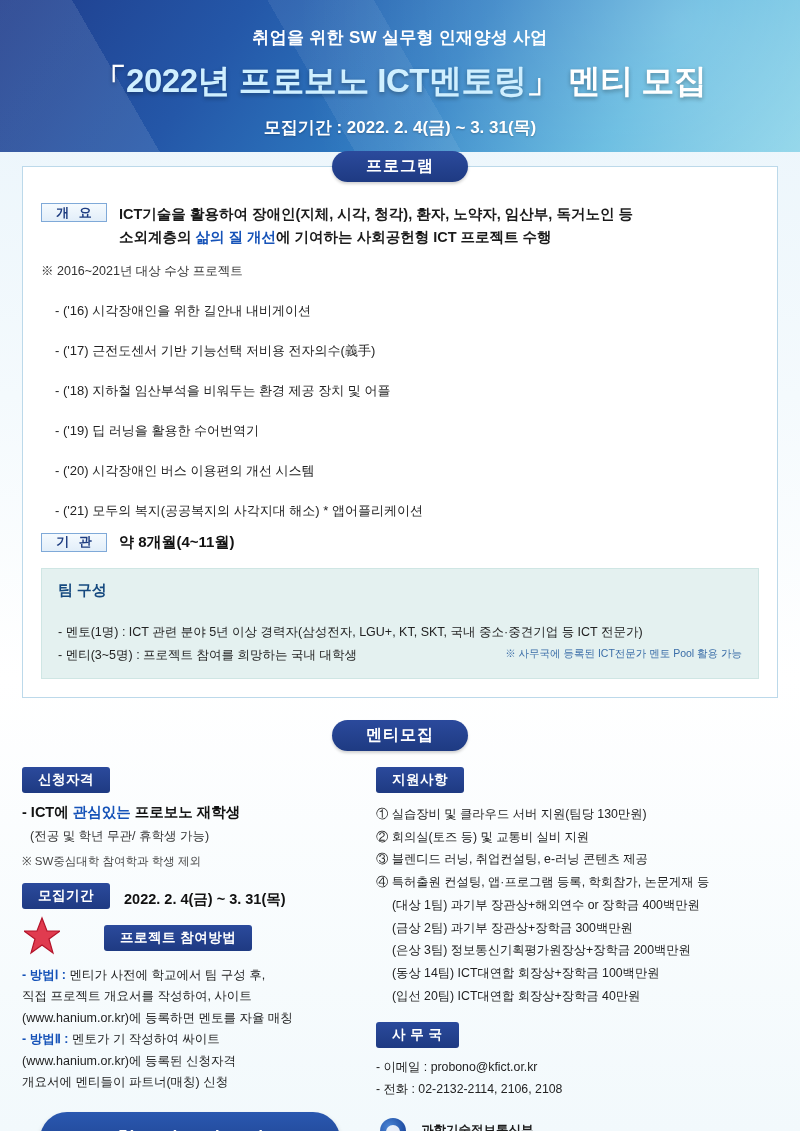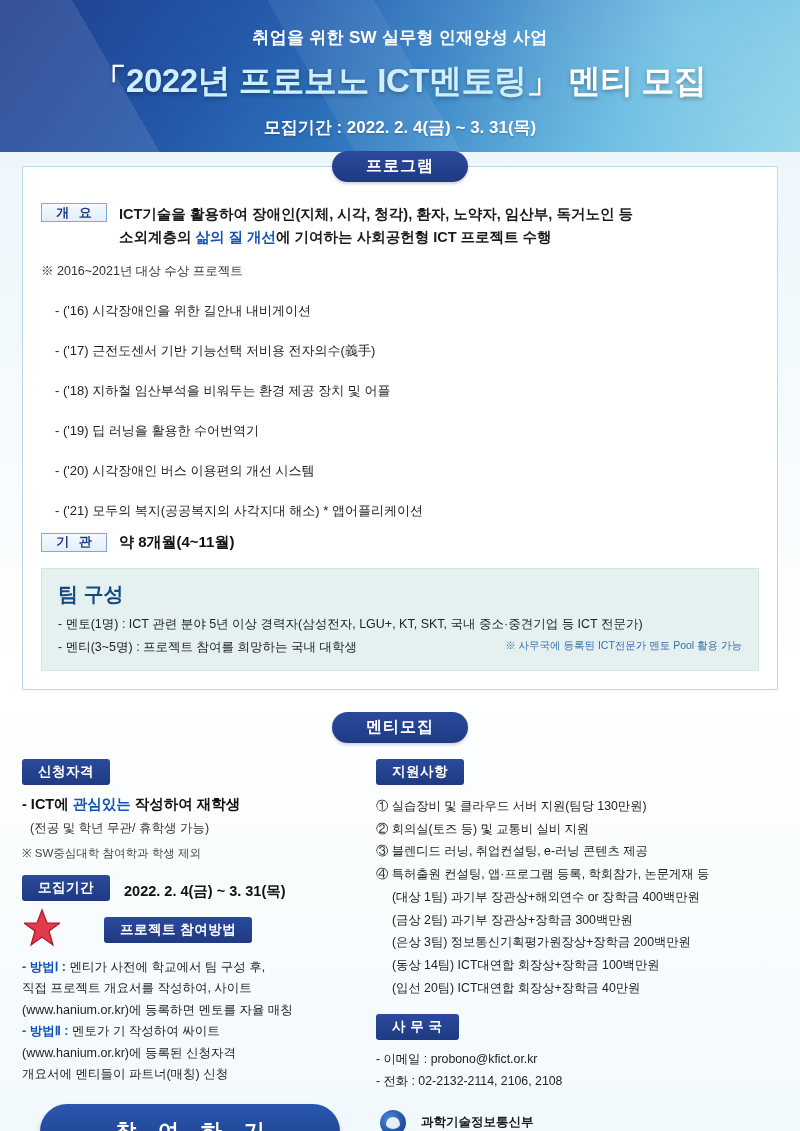--- a/index.html
+++ b/index.html
@@ -104,21 +104,21 @@
   .li { font-size: 13px; color: #222; margin-top: 22px; padding-left: 14px; }
   .tag-row { margin-top: 13px; display: flex; align-items: center; gap: 12px; }
   .tag-row .val { font-size: 15px; font-weight: bold; color: #111; }
 
   .team {
     margin-top: 16px;
     background: #e4f1f0;
     border: 1px solid #cfe6e4;
     padding: 12px 16px 14px 16px;
   }
-  .team h4 { font-size: 20px; color: #15497f; margin-bottom: 8px; }
+  .team h4 { font-size: 15px; color: #15497f; margin-bottom: 24px; font-family: Liberation Serif, serif; }
   .team .tl { font-size: 12.5px; color: #222; margin-top: 6px; position: relative; }
   .team .tiny { font-size: 10.5px; color: #3b6ea8; }
   .team .right-note { float: right; }
 
   
   .sec2 { margin-top: 22px; }
   .cols { display: flex; gap: 14px; margin: 16px 22px 0 22px; }
   .col-l { width: 340px; }
   .col-r { flex: 1; }
 
@@ -239,21 +239,21 @@
   </div>
 
   <div class="sec2">
     <div class="pill">멘티모집</div>
 
     <div class="cols">
 
       <div class="col-l">
         <div class="hpill">신청자격</div>
         <div class="lead">
-          <span>- ICT에 </span><span class="b">관심있는</span><span> 작성하여 재학생</span>
+          <span>- ICT에 </span><span class="b">관심있는</span><span> 프로보노 재학생</span>
         </div>
         <div class="sub">(전공 및 학년 무관/ 휴학생 가능)</div>
         <div class="xsub">※ SW중심대학 참여학과 학생 제외</div>
 
         <div class="date-row">
           <div class="hpill">모집기간</div>
           <div class="date-val">2022. 2. 4(금) ~ 3. 31(목)</div>
         </div>
 
         <div class="starwrap">

